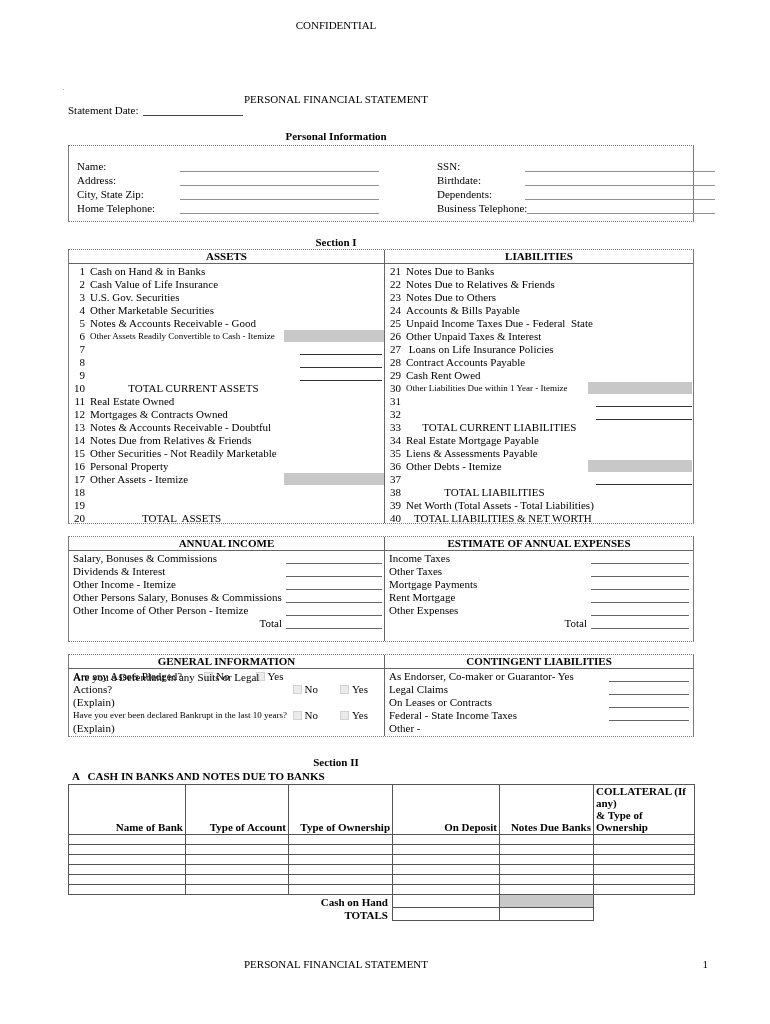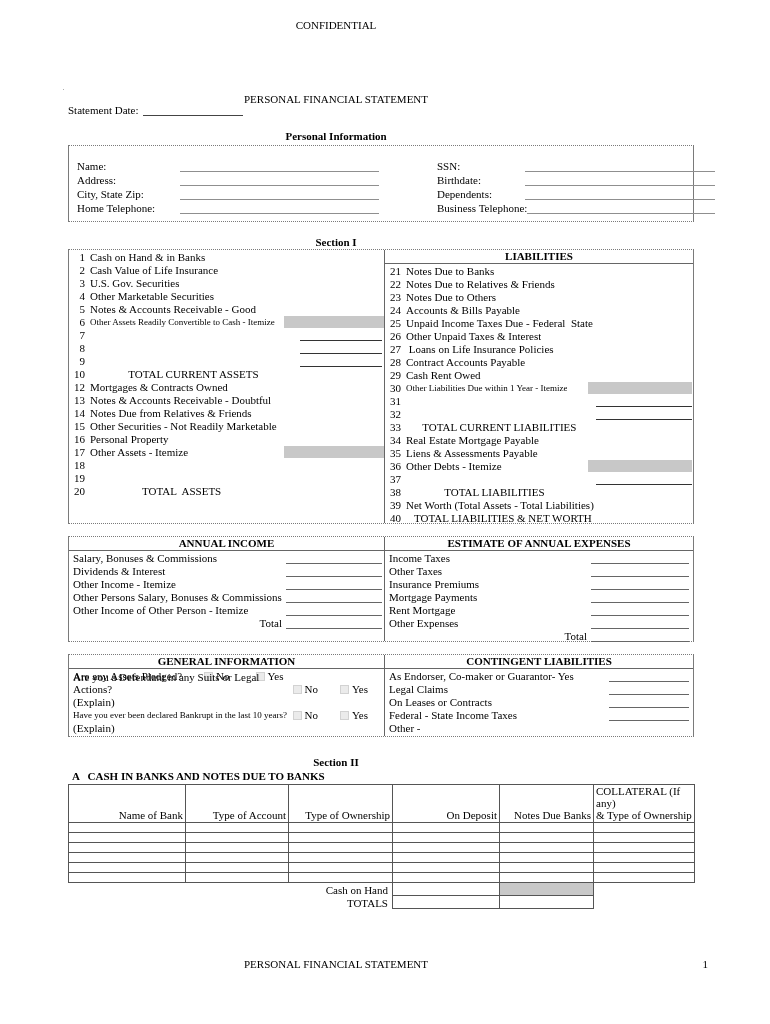--- a/index.html
+++ b/index.html
@@ -73,21 +73,21 @@
   }
   .cbg { display:inline-flex; align-items:flex-end; }
   .girow { display:flex; align-items:flex-end; height:13px; line-height:12px; padding:0 4px; }
   .girow.cb-inline .cbg.no  { margin-left:22px; }
   .girow.cb-inline .cbg.yes { margin-left:26px; }
   .girow.cb-right  .cbg.no  { margin-left:auto; }
   .girow.cb-right  .cbg.yes { margin-left:22px; margin-right:12px; }
 
   
   table.bank { border-collapse:collapse; table-layout:fixed; width:626px; }
-  table.bank th, table.bank td { font-weight:normal; font-size:11px; }
+  table.bank th, table.bank td { font-weight:bold; font-size:11px; }
   table.bank th {
     border:1px solid #555; height:38px; vertical-align:bottom;
     text-align:right; padding:0 2px 1px 2px;
   }
   table.bank th.coll { text-align:left; white-space:pre-line; line-height:12px; }
   table.bank td.cell { border:1px solid #555; height:10px; }
   table.bank tr.foot td { height:13px; }
   table.bank td.plain { border:none; text-align:right; padding-right:4px; vertical-align:bottom; }
   table.bank td.shade { background:#c8c8c8; }
 
@@ -145,20 +145,21 @@
         <span class="pi-line"></span>
       </div>
     </div>
 </div>
 
 <div class="abs center bold" style="top:236px">Section I</div>
 
 <div class="box" style="top:249px; height:275px">
   <div class="halves">
     <div class="half left assets-col">
+      <div class="hdr">ASSETS</div>
       <div id="assets-rows">
           <div class="s1row">
             <span class="num">1</span>
             <span class="lbl">Cash on Hand &amp; in Banks</span>
           </div>
           <div class="s1row">
             <span class="num">2</span>
             <span class="lbl">Cash Value of Life Insurance</span>
           </div>
           <div class="s1row">
@@ -189,20 +190,24 @@
             <span class="amt line"></span>
           </div>
           <div class="s1row">
             <span class="num">9</span>
             <span class="lbl"></span>
             <span class="amt line"></span>
           </div>
           <div class="s1row">
             <span class="num">10</span>
             <span class="lbl">              TOTAL CURRENT ASSETS</span>
+          </div>
+          <div class="s1row">
+            <span class="num">11</span>
+            <span class="lbl">Real Estate Owned</span>
           </div>
           <div class="s1row">
             <span class="num">12</span>
             <span class="lbl">Mortgages &amp; Contracts Owned</span>
           </div>
           <div class="s1row">
             <span class="num">13</span>
             <span class="lbl">Notes &amp; Accounts Receivable - Doubtful</span>
           </div>
           <div class="s1row">
@@ -368,25 +373,20 @@
     <div class="half right">
       <div class="hdr">ESTIMATE OF ANNUAL EXPENSES</div>
       <div id="expense-rows">
           <div class="lnrow">
             <span class="lbl">Income Taxes</span>
             <span class="fill"></span>
             <span class="aline"></span>
           </div>
           <div class="lnrow">
             <span class="lbl">Other Taxes</span>
-            <span class="fill"></span>
-            <span class="aline"></span>
-          </div>
-          <div class="lnrow">
-            <span class="lbl">Insurance Premiums</span>
             <span class="fill"></span>
             <span class="aline"></span>
           </div>
           <div class="lnrow">
             <span class="lbl">Mortgage Payments</span>
             <span class="fill"></span>
             <span class="aline"></span>
           </div>
           <div class="lnrow">
             <span class="lbl">Rent Mortgage</span>

